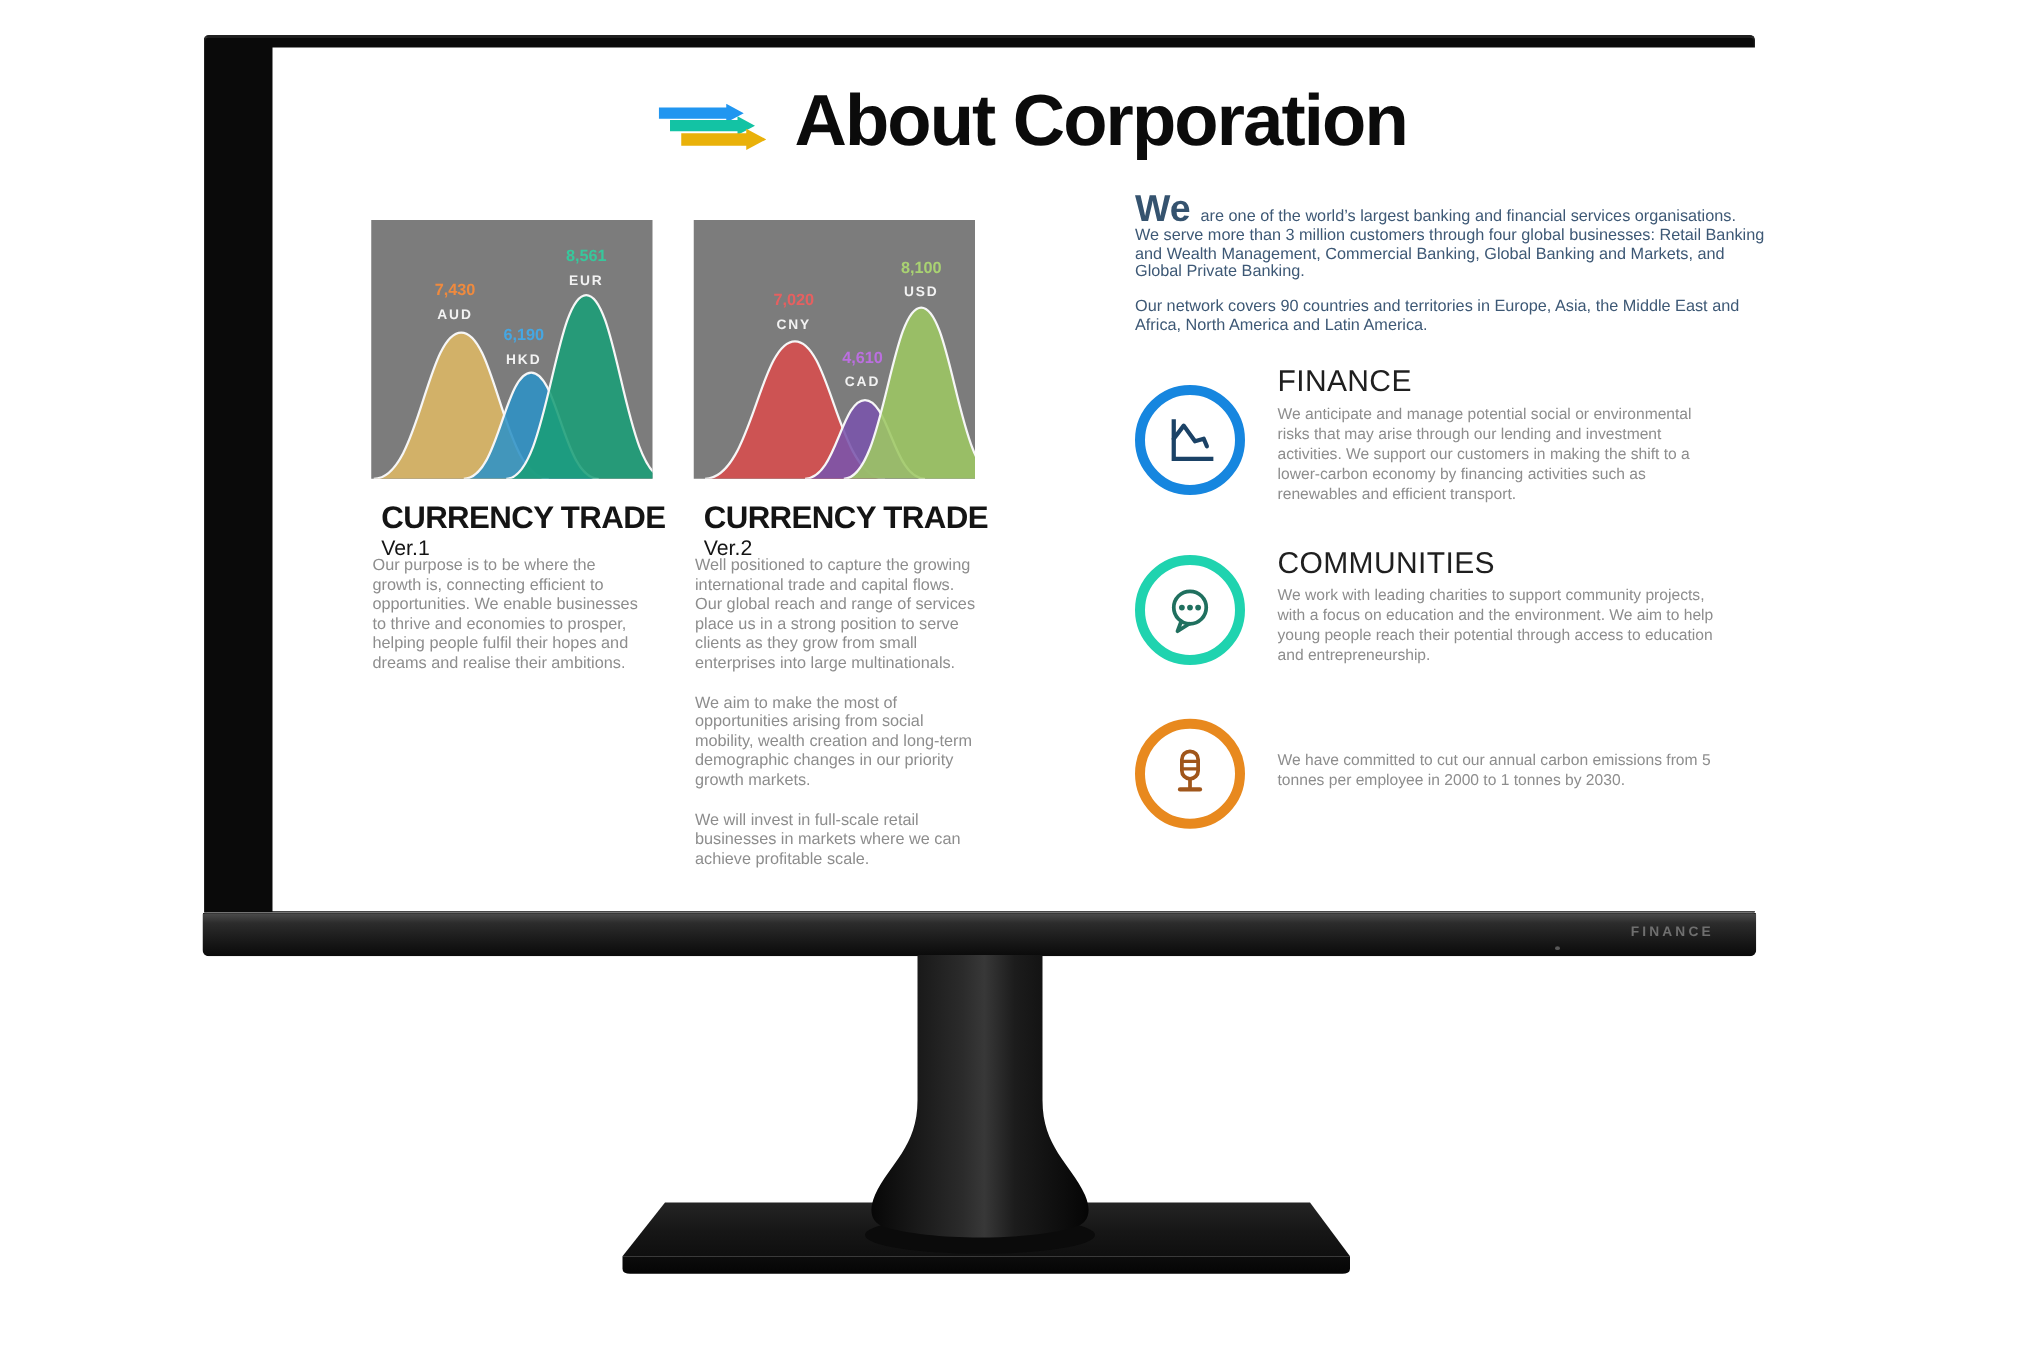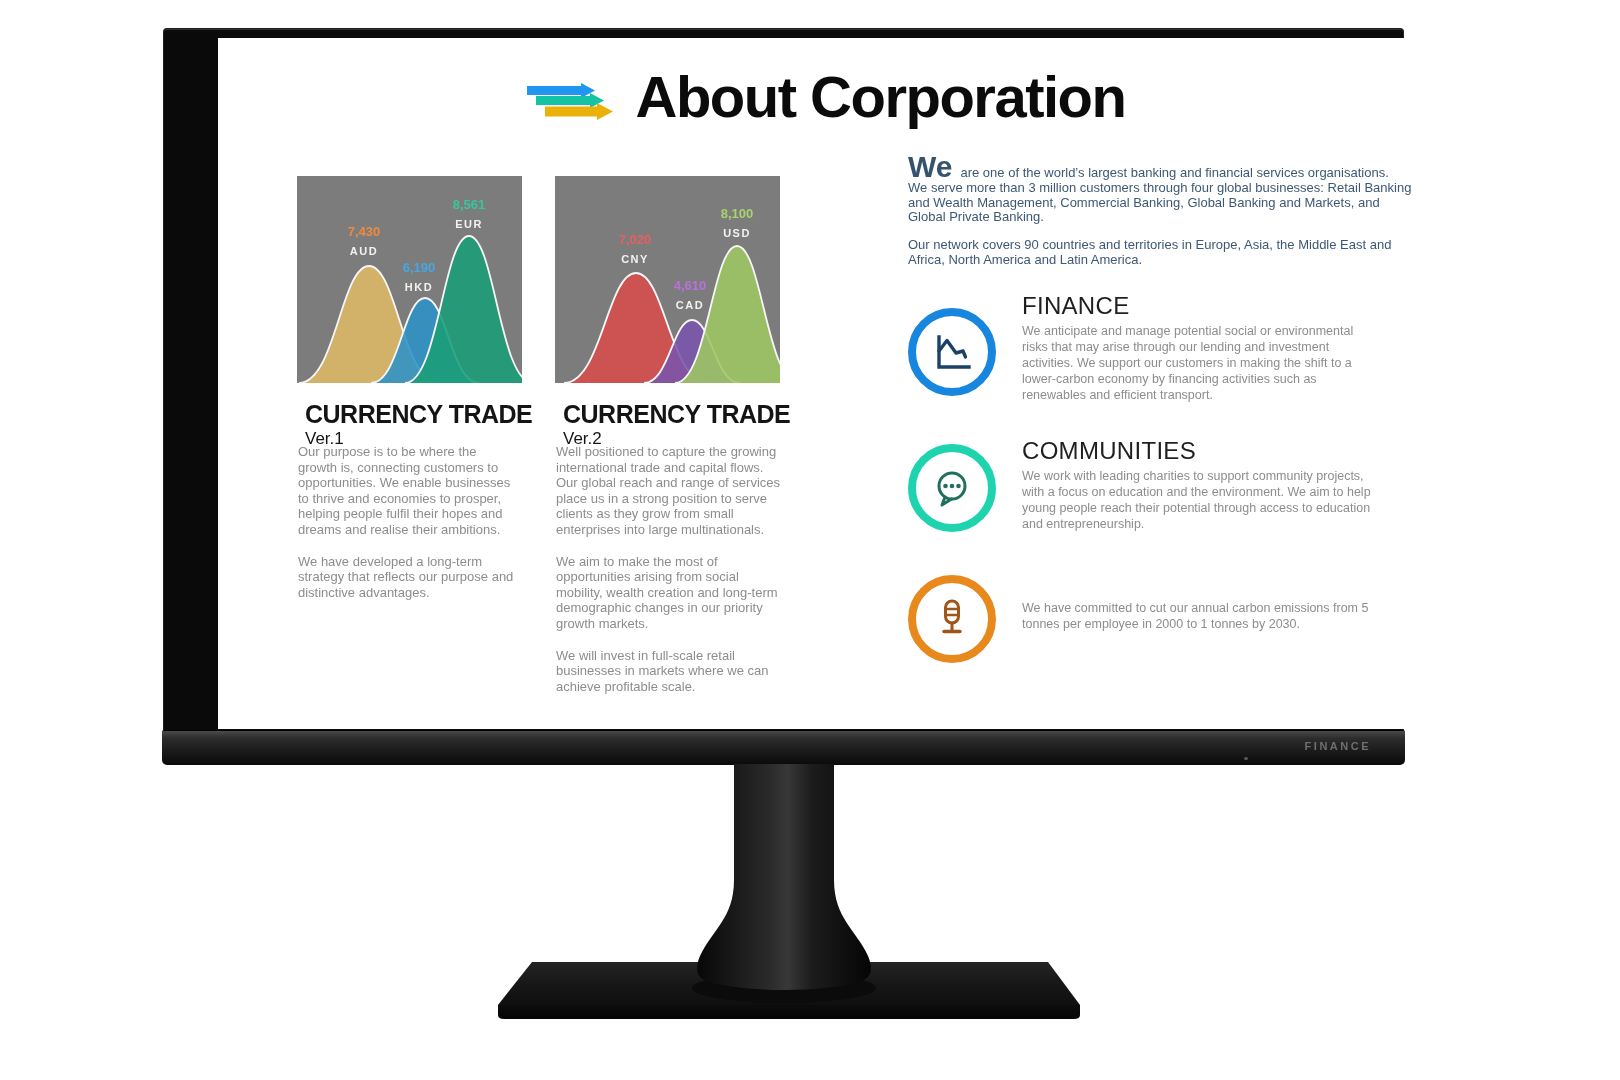--- a/index.html
+++ b/index.html
@@ -112,22 +112,21 @@
       <div class="col-head" id="col-head-1">
         <span class="h">CURRENCY TRADE</span>
         <span class="v">Ver.1</span>
       </div>
       <div class="col-head" id="col-head-2">
         <span class="h">CURRENCY TRADE</span>
         <span class="v">Ver.2</span>
       </div>
 
       <div class="col-body" id="col-body-1">
-        <p>Our purpose is to be where the growth is, connecting customers to opportunities. We enable businesses to thrive and economies to prosper, helping people fulfil their hopes and dreams and realise their ambitions.</p>
-        <p>We have developed a long-term strategy that reflects our purpose and distinctive advantages.</p>
+        <p>Our purpose is to be where the growth is, connecting efficient to opportunities. We enable businesses to thrive and economies to prosper, helping people fulfil their hopes and dreams and realise their ambitions.</p>
       </div>
       <div class="col-body" id="col-body-2">
         <p>Well positioned to capture the growing international trade and capital flows. Our global reach and range of services place us in a strong position to serve clients as they grow from small enterprises into large multinationals.</p>
         <p>We aim to make the most of opportunities arising from social mobility, wealth creation and long-term demographic changes in our priority growth markets.</p>
         <p>We will invest in full-scale retail businesses in markets where we can achieve profitable scale.</p>
       </div>
 
       <div class="intro">
         <p>
           <span class="we">We</span><span>are one of the world’s largest banking and financial services organisations.</span><br>

